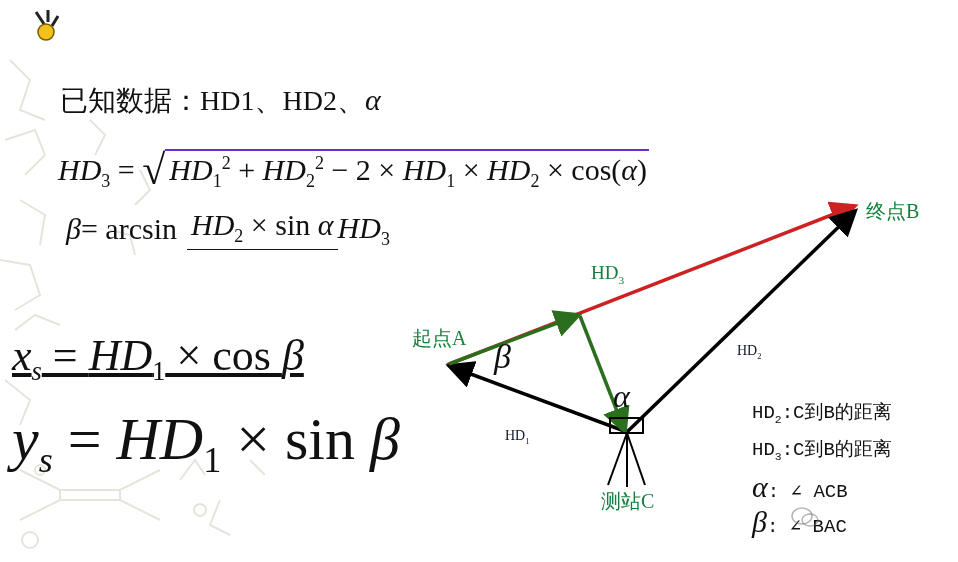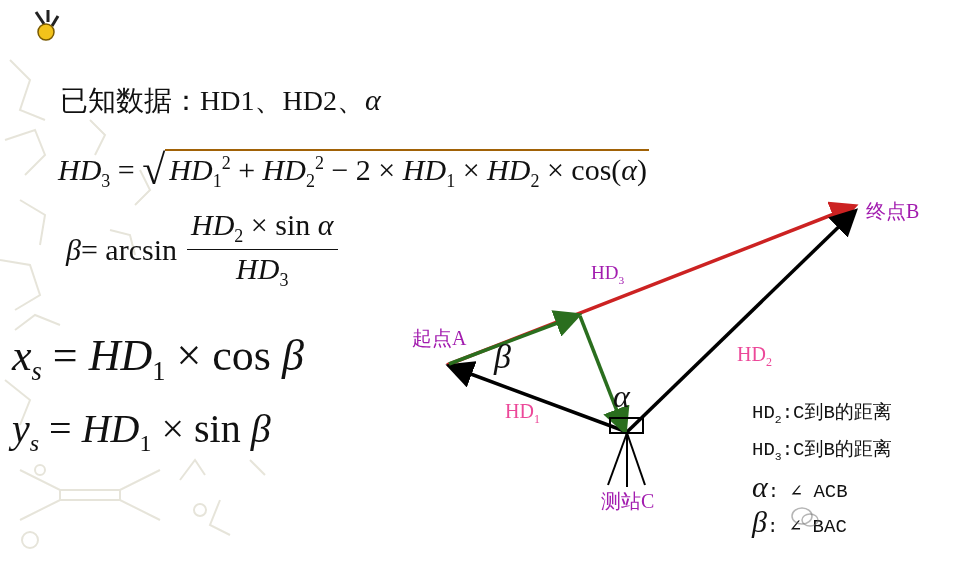--- a/index.html
+++ b/index.html
@@ -13,31 +13,31 @@
   .title-wrap { left: 28px; top: 6px; display: flex; align-items: center; }
   .title-text { font-size: 40px; color: #111; letter-spacing: 1px; }
   .bullet-icon { width: 38px; height: 38px; margin-right: 6px; }
   .known { left: 60px; top: 82px; font-size: 28px; color: #111; }
   .known .greek { font-style: italic; font-size: 30px; }
   .math { font-family: "Liberation Serif", "DejaVu Serif", serif; color: #111; }
   .i { font-style: italic; }
   sub, sup { font-size: 60%; }
   .eq1 { left: 58px; top: 142px; font-size: 30px; white-space: nowrap; }
   .sqrt-wrap { display: inline-block; position: relative; }
-  .sqrt-body { border-top: 2px solid #a16207; padding: 2px 2px 0 4px; display: inline-block; }
+  .sqrt-body { border-top: 2px solid #6d28d9; padding: 2px 2px 0 4px; display: inline-block; }
   .rad { font-size: 42px; position: relative; top: 4px; }
   .eq2 { left: 66px; top: 208px; font-size: 30px; white-space: nowrap; display: flex; align-items: center; }
-  .frac { display: inline-flex; flex-direction: column; align-items: center; margin-left: 10px; }
+  .frac { display: inline-flex; flex-direction: row; align-items: center; margin-left: 10px; }
   .frac .num { border-bottom: 1.5px solid #111; padding: 0 4px 2px; }
   .frac .den { padding-top: 2px; }
-  .eq3 { left: 12px; top: 330px; font-size: 44px; white-space: nowrap; }
-  .eq4 { left: 12px; top: 405px; font-size: 40px; white-space: nowrap; }
+  .eq3 { left: 12px; top: 330px; font-size: 44px; white-space: nowrap; text-decoration: underline; }
+  .eq4 { left: 12px; top: 405px; font-size: 60px; white-space: nowrap; }
   .diagram { position: absolute; left: 0; top: 0; width: 958px; height: 562px; z-index: 1; }
-  .lbl { font-size: 20px; color: #a21caf; white-space: nowrap; }
-  .lbl-blue { color: #ec4899; font-size: 20px; }
+  .lbl { font-size: 20px; color: #15803d; white-space: nowrap; }
+  .lbl-blue { color: #0f172a; font-size: 14px; }
   .legend { left: 752px; top: 398px; font-family: "Liberation Mono", "DejaVu Sans Mono", monospace; font-size: 19px; color: #111; line-height: 30px; }
   .legend .row { white-space: nowrap; }
   .legend .grk { font-family: "Liberation Serif", serif; font-style: italic; font-size: 30px; }
   .watermark { left: 790px; top: 505px; font-size: 20px; color: rgba(120,120,120,0.55); font-family: "DejaVu Sans", sans-serif; display: flex; align-items: center; gap: 4px; z-index: 3; }
 </style>
 </head>
 <body>
 
 <svg class="bg-pattern" viewBox="0 0 958 562">
   <g stroke="#e4e2d6" stroke-width="2" fill="none" opacity="0.9">
@@ -106,21 +106,21 @@
 </div>
 
 <div class="abs math eq4">
   <span class="i">y</span><sub class="i">s</sub><span> = </span><span class="i">HD</span><sub>1</sub><span> × sin </span><span class="i">β</span>
 </div>
 
 <div class="abs lbl" style="left:412px; top:325px;">起点A</div>
 <div class="abs lbl" style="left:866px; top:198px;">终点B</div>
 <div class="abs lbl" style="left:601px; top:488px;">测站C</div>
 <div class="abs lbl" style="left:591px; top:262px; font-size:19px;"><span>HD</span><sub>3</sub></div>
-<div class="abs lbl lbl-blue" style="left:505px; top:400px;"><span>HD</span><sub>1</sub></div>
+<div class="abs lbl lbl-blue" style="left:505px; top:428px;"><span>HD</span><sub>1</sub></div>
 <div class="abs lbl lbl-blue" style="left:737px; top:343px;"><span>HD</span><sub>2</sub></div>
 <div class="abs math i" style="left:494px; top:338px; font-size:34px;">β</div>
 <div class="abs math i" style="left:613px; top:378px; font-size:32px;">α</div>
 
 <div class="abs legend">
   <div class="row"><span>HD</span><sub>2</sub><span>:C到B的距离</span></div>
   <div class="row"><span>HD</span><sub>3</sub><span>:C到B的距离</span></div>
   <div class="row"><span class="grk">α</span><span>:  ∠ ACB</span></div>
   <div class="row"><span class="grk">β</span><span>:  ∠ BAC</span></div>
 </div>

